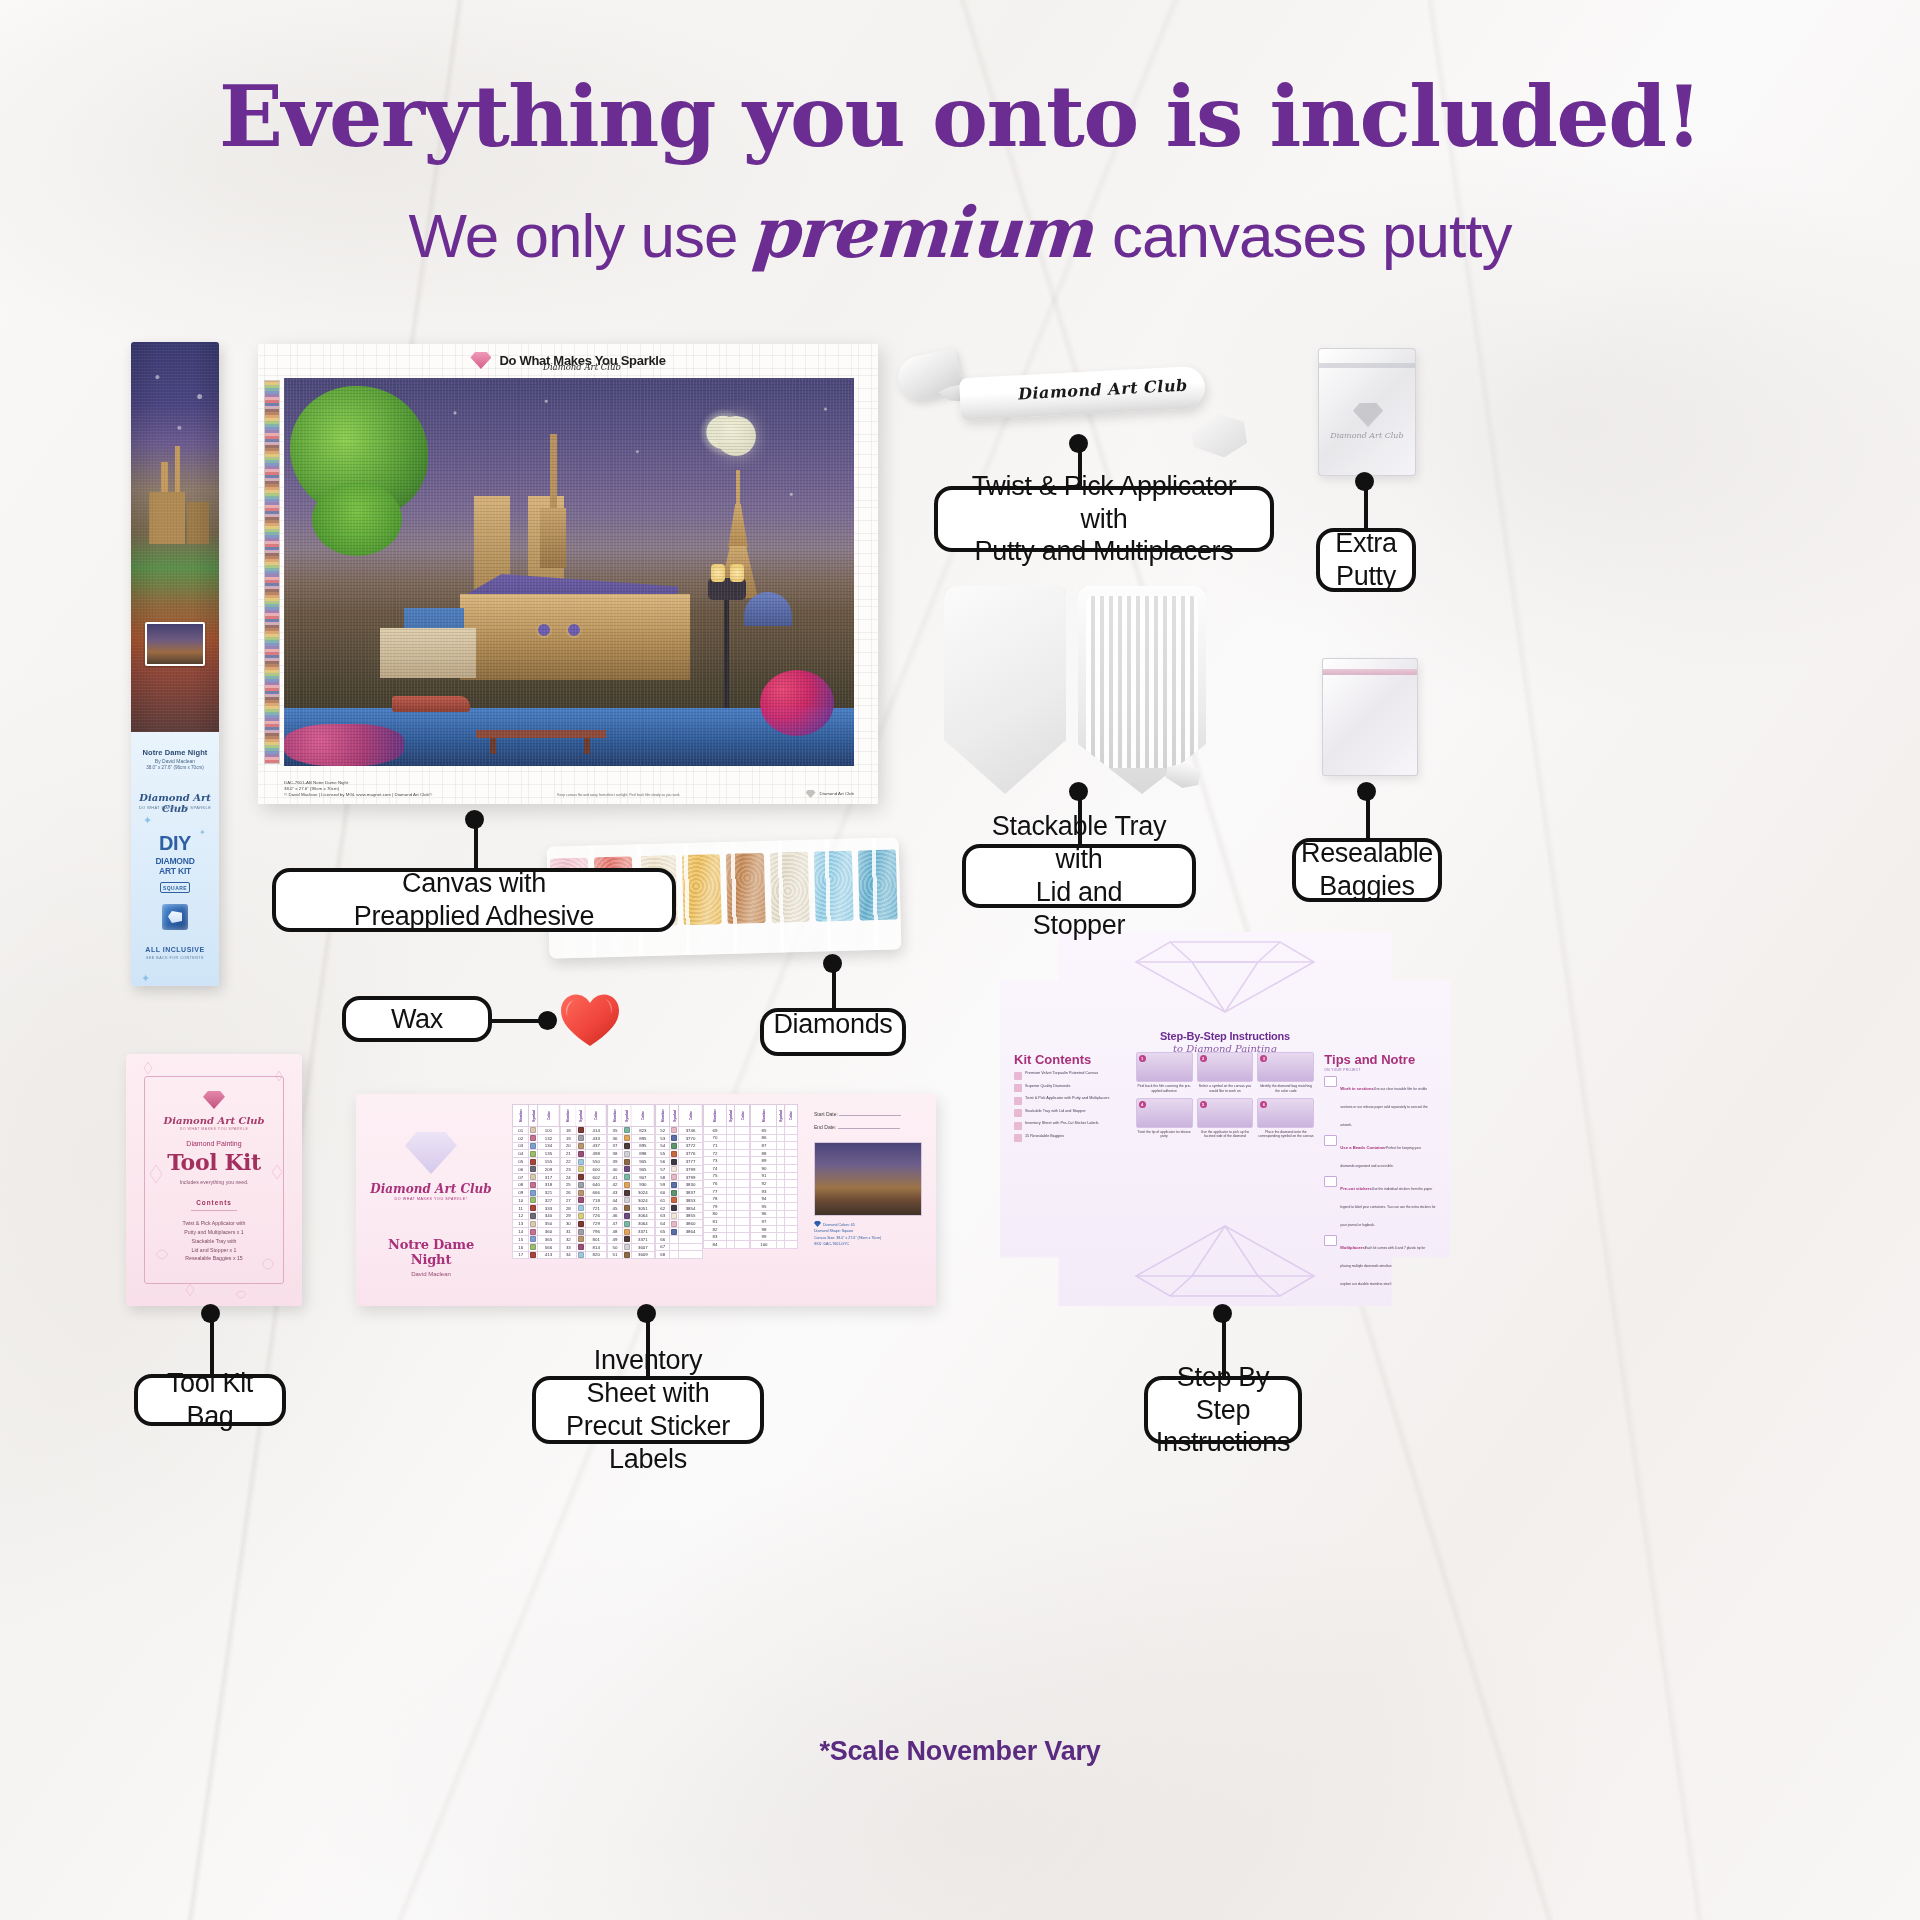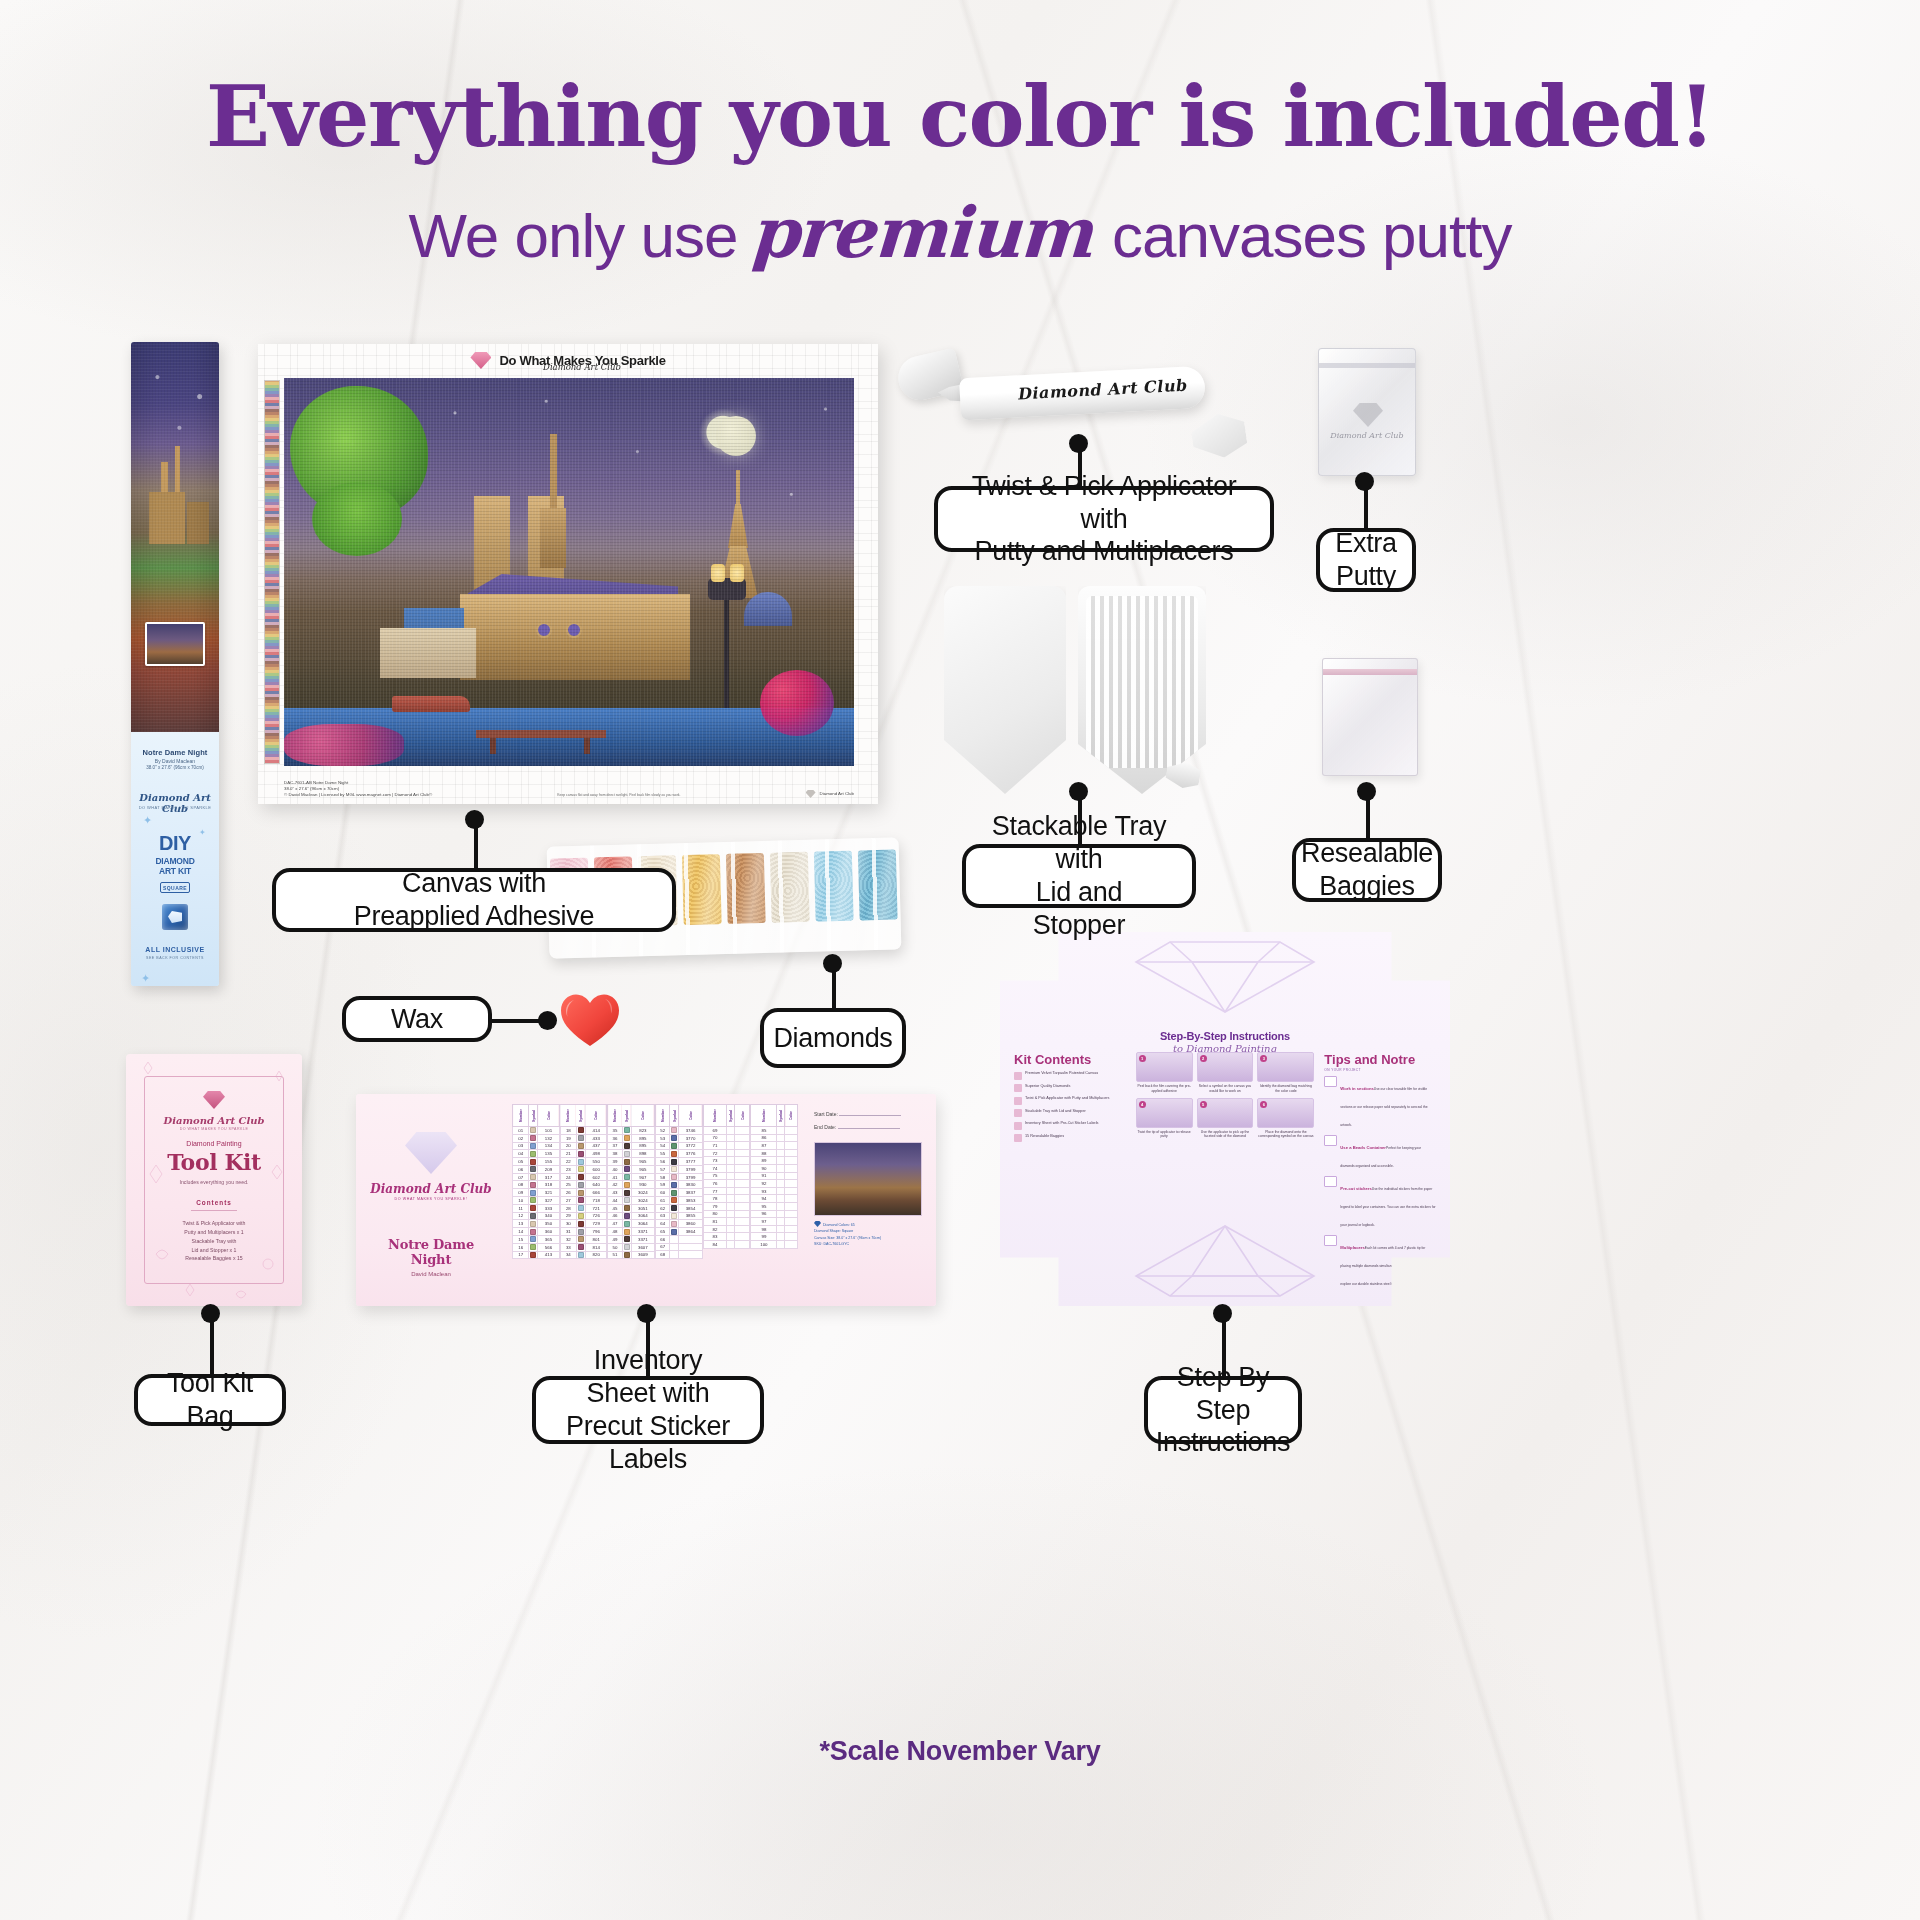--- a/index.html
+++ b/index.html
@@ -467,21 +467,21 @@
     font-size:27px; color:#5b2b80; font-weight:600; letter-spacing:-.2px;
   }
 </style>
 </head>
 <body>
 
 <div id="marble"></div>
 
 <div class="stage">
 
-  <div id="headline">Everything you color is included!</div>
+  <div id="headline">Everything you onto is included!</div>
   <div id="subline">
     <span>We only use</span>
     <span class="script">premium</span>
     <span>canvases putty</span><br>
   </div>
 
   <div id="box">
     <div id="box-art">
       <div class="boxspire" style="left:30px;top:120px;width:7px;height:80px;"></div>
       <div class="boxspire" style="left:44px;top:104px;width:5px;height:96px;"></div>
@@ -1556,21 +1556,21 @@
   </div>
 
   <div class="callout" id="co-baggies" style="left:1292px;top:838px;width:150px;height:64px;">
     <span>Resealable<br>Baggies</span>
   </div>
 
   <div class="callout" id="co-wax" style="left:342px;top:996px;width:150px;height:46px;">
     <span>Wax</span>
   </div>
 
-  <div class="callout" id="co-diamonds" style="left:760px;top:1008px;width:146px;height:60px;">
+  <div class="callout" id="co-diamonds" style="left:760px;top:1008px;width:146px;height:48px;align-items:flex-end;">
     <span>Diamonds</span>
   </div>
 
   <div class="callout" id="co-toolkit" style="left:134px;top:1374px;width:152px;height:52px;">
     <span>Tool Kit Bag</span>
   </div>
 
   <div class="callout" id="co-inventory" style="left:532px;top:1376px;width:232px;height:68px;">
     <span>Inventory Sheet with<br>Precut Sticker Labels</span>
   </div>

